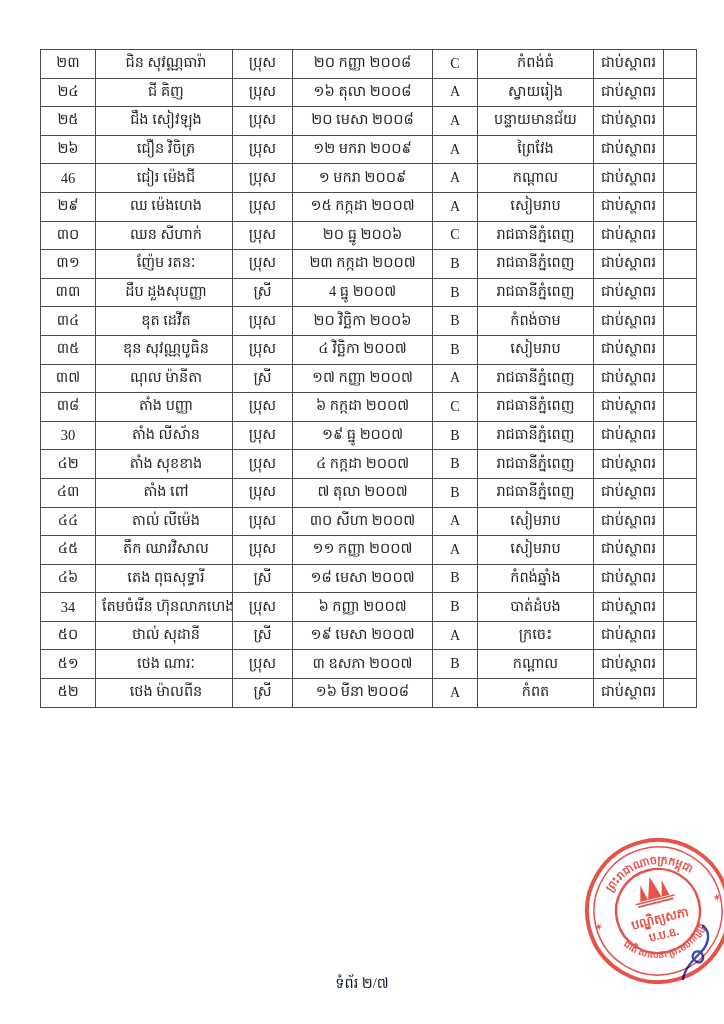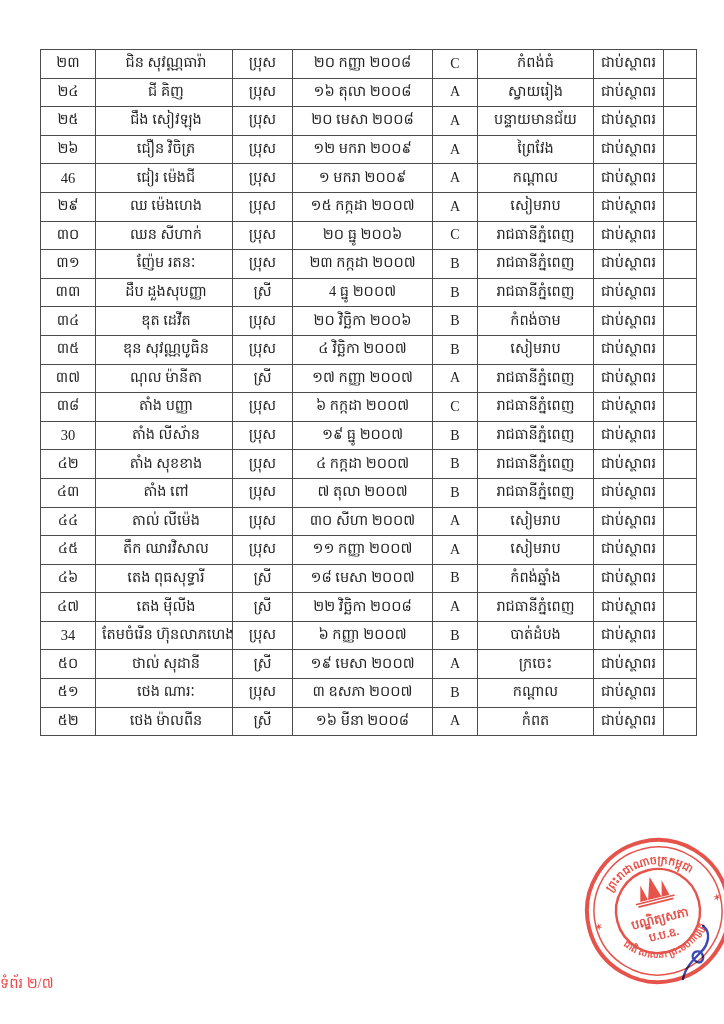--- a/index.html
+++ b/index.html
@@ -17,21 +17,21 @@
     border:1px solid #4c4c4c;
     height:27.6px;
     padding:0 2px;
     overflow:hidden;white-space:nowrap;
     text-align:center;vertical-align:middle;
   }
   table.results td.c1{text-align:center;padding-left:6px;}
   table.results td.c4{font-size:14px;}
   .footer{
     position:absolute;left:0;top:974px;width:724px;
-    font-size:14.5px;color:#ef4444;
+    text-align:center;font-size:14.5px;color:#0f172a;
   }
   .stamp{
     position:absolute;left:583px;top:836px;
     opacity:.88;mix-blend-mode:multiply;
   }
   .signature{
     position:absolute;left:674px;top:922px;
     mix-blend-mode:multiply;
   }
 </style>
@@ -232,30 +232,20 @@
           <td class="c6">ជាប់ស្ថាពរ</td>
           <td class="c7"></td>
         </tr>
         <tr>
           <td class="c0">៤៦</td>
           <td class="c1">តេង ពុធសុទ្ធារី</td>
           <td class="c2">ស្រី</td>
           <td class="c3">១៨ មេសា ២០០៧</td>
           <td class="c4">B</td>
           <td class="c5">កំពង់ឆ្នាំង</td>
-          <td class="c6">ជាប់ស្ថាពរ</td>
-          <td class="c7"></td>
-        </tr>
-        <tr>
-          <td class="c0">៤៧</td>
-          <td class="c1">តេង មុីលីង</td>
-          <td class="c2">ស្រី</td>
-          <td class="c3">២២ វិច្ឆិកា ២០០៨</td>
-          <td class="c4">A</td>
-          <td class="c5">រាជធានីភ្នំពេញ</td>
           <td class="c6">ជាប់ស្ថាពរ</td>
           <td class="c7"></td>
         </tr>
         <tr>
           <td class="c0">34</td>
           <td class="c1">តែមចំរើន ហ៊ុនលាភហេង</td>
           <td class="c2">ប្រុស</td>
           <td class="c3">៦ កញ្ញា ២០០៧</td>
           <td class="c4">B</td>
           <td class="c5">បាត់ដំបង</td>

